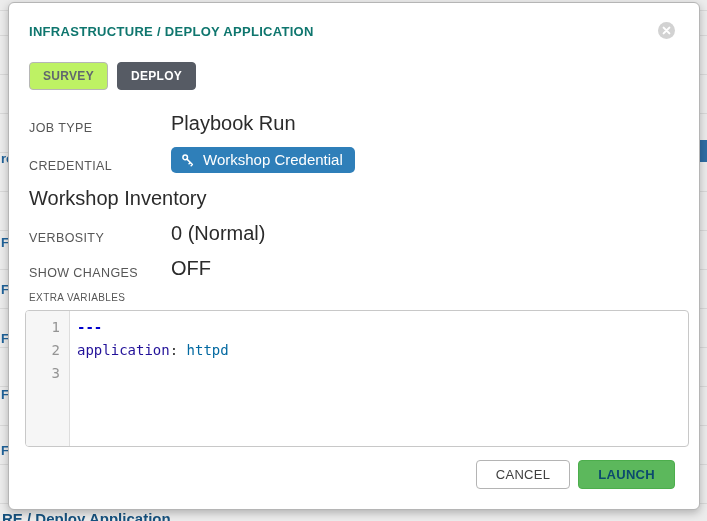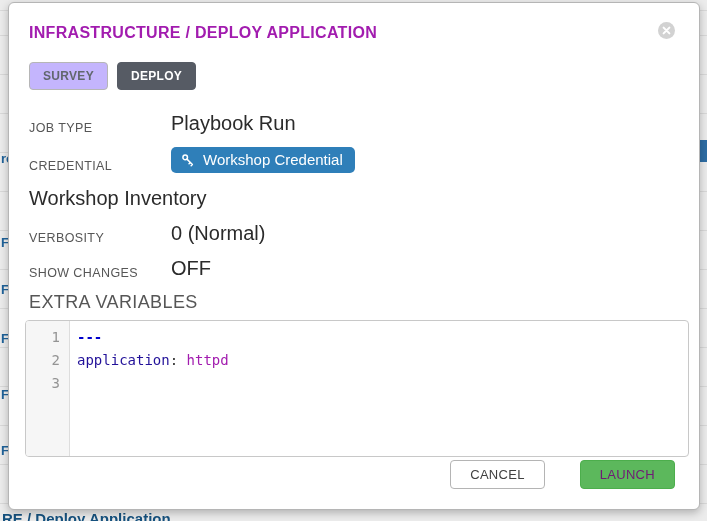--- a/index.html
+++ b/index.html
@@ -22,57 +22,57 @@
   .accent-block { position:absolute; right:0; top:140px; width:7px; height:22px;
     background:var(--bg-accent-block,#2e6da4); }
 
   
   .modal { position:absolute; left:8px; top:2px; width:692px; height:508px;
     background:#fff; border:1px solid #b5b5b5; border-radius:6px;
     box-shadow:0 3px 9px rgba(0,0,0,0.25); }
   .modal-inner { padding:18px 24px 0 20px; position:relative; height:100%; }
 
   .modal-header { display:flex; justify-content:space-between; align-items:flex-start; }
-  .modal-title { font-size:16px; font-weight:bold; color:#a21caf; letter-spacing:0.3px; padding-top:3px; }
+  .modal-title { font-size:13px; font-weight:bold; color:#0f766e; letter-spacing:0.3px; padding-top:3px; }
   .close-btn { border:none; background:transparent; cursor:pointer; padding:0; margin-top:1px; }
 
   .tabs { margin-top:20px; display:flex; gap:9px; }
   .tab { font-family:inherit; font-size:12px; font-weight:bold; letter-spacing:0.3px;
     padding:6px 13px; border-radius:4px; cursor:pointer; }
-  .tab-survey { background:#c4b5fd; border:1px solid #b6b6b6; color:#61676e; }
+  .tab-survey { background:#bef264; border:1px solid #b6b6b6; color:#61676e; }
   .tab-preview { background:var(--preview-tab,#565b64); border:1px solid var(--preview-tab,#565b64); color:#fff; }
 
   .fields { margin-top:22px; }
   .field-row { display:flex; align-items:flex-end; min-height:20px; margin-bottom:12px; }
   .field-row.tall { margin-bottom:14px; }
   .field-label { width:142px; flex:none; font-size:12.5px; color:#565656; letter-spacing:0.4px; }
   .field-value { font-size:20px; color:#2b2b2b; }
   .credential-badge { display:inline-flex; align-items:center; gap:8px;
     background:var(--credential-badge,#2f7fb9); color:#fff; font-size:15px;
     padding:4px 12px 5px 10px; border-radius:5px; border:none; cursor:pointer; font-family:inherit; }
 
-  .extra-vars-label { font-size:18px; color:#565656; letter-spacing:0.4px; margin-bottom:7px; }
+  .extra-vars-label { font-size:10px; color:#565656; letter-spacing:0.4px; margin-bottom:7px; }
   .editor { display:flex; height:137px; border:1px solid #c8c8c8; border-radius:4px;
     overflow:hidden; background:#fff; margin-left:-4px; margin-right:-14px; }
   .gutter { width:44px; flex:none; background:#f6f6f6; border-right:1px solid #ddd; padding-top:5px; }
   .ln { text-align:right; padding-right:9px; font-family:"DejaVu Sans Mono", monospace;
     font-size:14px; line-height:23px; color:#949494; }
   .code { flex:1; padding:5px 0 0 7px; font-family:"DejaVu Sans Mono", monospace;
     font-size:14px; line-height:23px; color:#000; cursor:text; }
   .code-line { height:23px; white-space:pre; }
   .tok-def { color:var(--code-def,#0000cc); font-weight:bold; }
   .tok-atom { color:var(--code-atom,#221199); }
   .tok-punct { color:#333; }
-  .tok-plain { color:#a21caf; }
+  .tok-plain { color:#0369a1; }
 
-  .footer { position:absolute; right:24px; bottom:20px; display:flex; gap:18px; }
+  .footer { position:absolute; right:24px; bottom:20px; display:flex; gap:8px; }
   .btn { font-family:inherit; font-size:13px; letter-spacing:0.3px; border-radius:4px;
     padding:6px 19px; cursor:pointer; }
   .btn-cancel { background:#fff; border:1px solid #b4b4b4; color:#404040; }
-  .btn-launch { background:var(--launch-green,#5cb85c); border:1px solid #4cae4c; color:#701a75; font-weight:normal;margin-left:17px; }
+  .btn-launch { background:var(--launch-green,#5cb85c); border:1px solid #4cae4c; color:#0c4a6e; font-weight:bold; }
 </style>
 </head>
 <body>
 
 <div class="screen">
 
   <div class="backdrop">
     <div class="left-frag" style="top:152px">rc</div>
     <div class="left-frag" style="top:236px">F</div>
     <div class="left-frag" style="top:283px">F</div>

